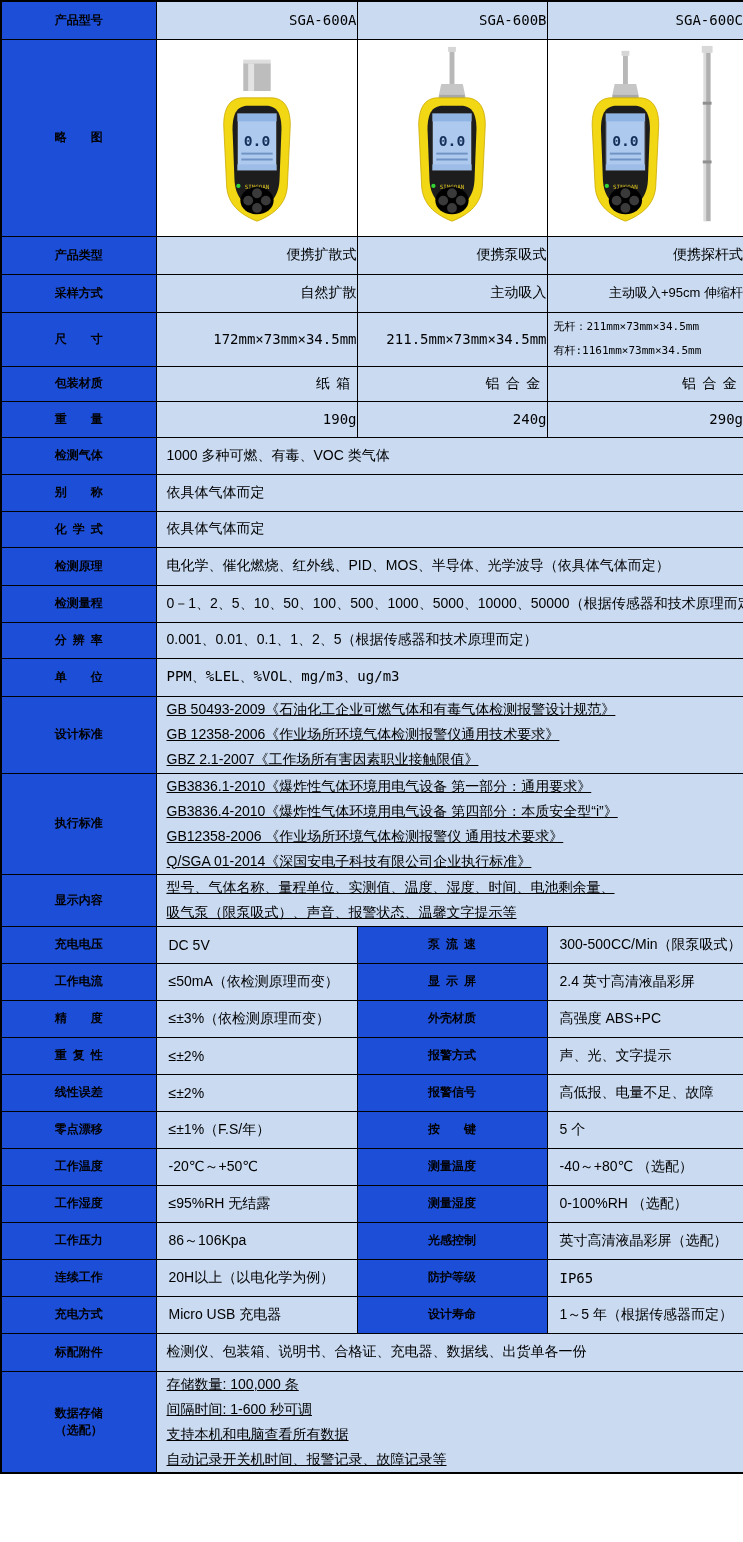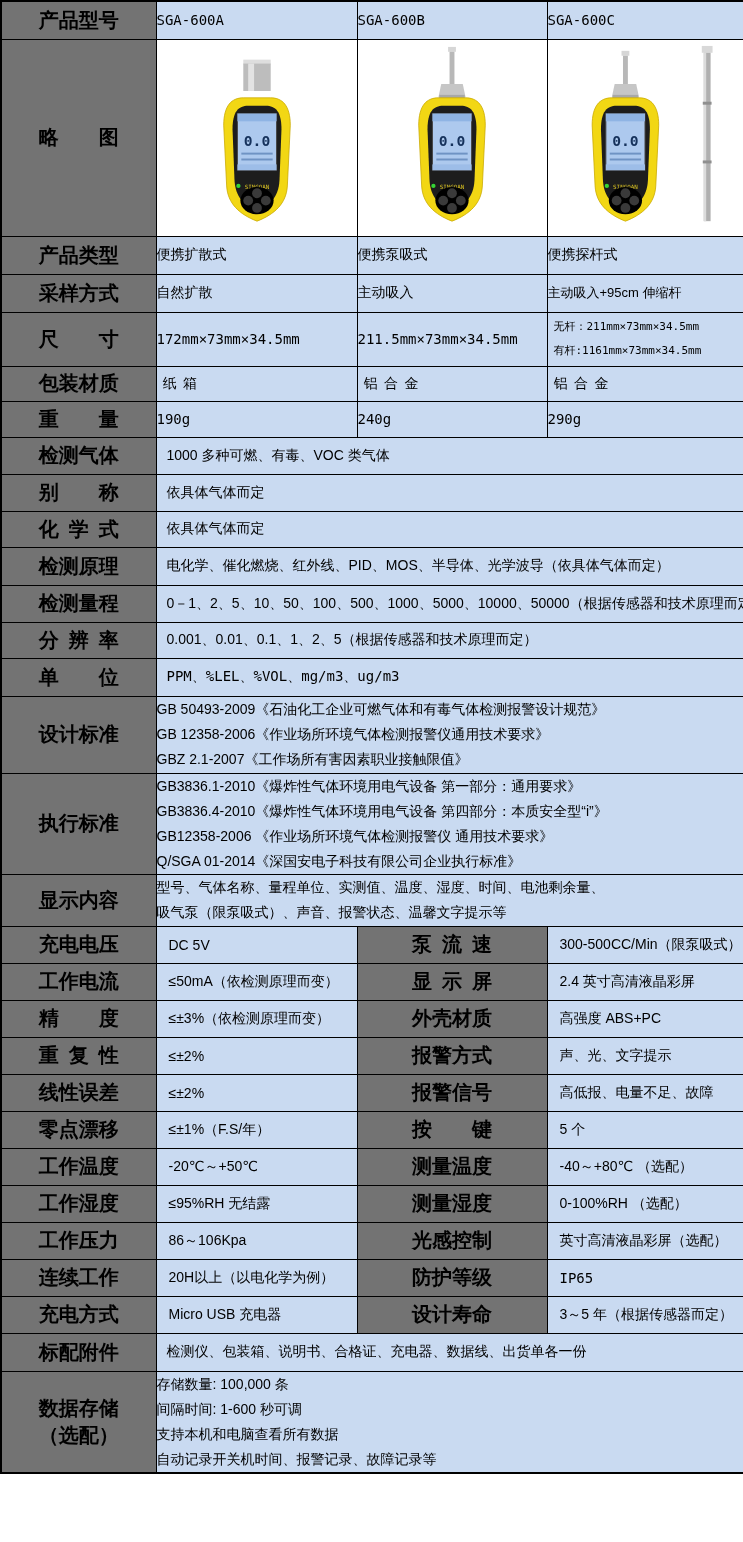--- a/index.html
+++ b/index.html
@@ -1,27 +1,27 @@
 <!DOCTYPE html>
 <html><head>
 <meta charset="utf-8">
 <style>
   html,body{margin:0;padding:0;background:#fff;}
   body{width:743px;font-family:"Liberation Sans","DejaVu Sans",sans-serif;color:#000;}
   table.spec{border-collapse:collapse;table-layout:fixed;width:743px;border:2px solid #000;}
   td{border:1.5px solid #000;padding:0;overflow:hidden;vertical-align:middle;}
-  td.lbl{background:#737373;text-align:center;font-weight:bold;font-size:20px;}
+  td.lbl{background:#1d4ed8;text-align:center;font-weight:bold;font-size:12px;}
   td.val{background:#C9DAF1;font-size:14px;}
   td.img{background:#FFFFFF;text-align:center;vertical-align:middle;}
   .jl{display:inline-block;min-width:4em;text-align:justify;text-align-last:justify;}
   .mono{font-family:"DejaVu Sans Mono","Liberation Mono",monospace;}
-  td.c{text-align:left;}
+  td.c{text-align:right;}
   .pad{padding-left:10px;white-space:nowrap;}
   .pad2{padding-left:12px;white-space:nowrap;}
-  .line{line-height:25px;white-space:nowrap;}
+  .line{padding-left:10px;line-height:25px;white-space:nowrap;text-decoration:underline;}
   .hdr{font-family:"DejaVu Sans Mono","Liberation Mono",monospace;font-size:16px;}
   .dim{font-size:13px;white-space:nowrap;}
   .dimline{font-size:11px;line-height:24px;padding-left:6px;white-space:nowrap;}
   .fz13{font-size:13px;}
   .sp{letter-spacing:0.45em;text-indent:0.45em;}
   svg text{font-family:"DejaVu Sans Mono",monospace;}
 </style>
 </head>
 <body>
 
@@ -289,21 +289,21 @@
 <tr style="height:37px">
   <td class="lbl"><span class="jl">连续工作</span></td>
   <td class="val pad2"><span>20H以上（以电化学为例）</span></td>
   <td class="lbl"><span class="jl">防护等级</span></td>
   <td class="val pad2 mono"><span>IP65</span></td>
 </tr>
 <tr style="height:37px">
   <td class="lbl"><span class="jl">充电方式</span></td>
   <td class="val pad2"><span>Micro USB 充电器</span></td>
   <td class="lbl"><span class="jl">设计寿命</span></td>
-  <td class="val pad2"><span>3～5 年（根据传感器而定）</span></td>
+  <td class="val pad2"><span>1～5 年（根据传感器而定）</span></td>
 </tr>
 
 <tr style="height:38px">
   <td class="lbl"><span class="jl">标配附件</span></td>
   <td class="val pad" colspan="3"><span>检测仪、包装箱、说明书、合格证、充电器、数据线、出货单各一份</span></td>
 </tr>
 
 <tr style="height:101px">
   <td class="lbl">
     <div><span class="jl">数据存储</span></div>

